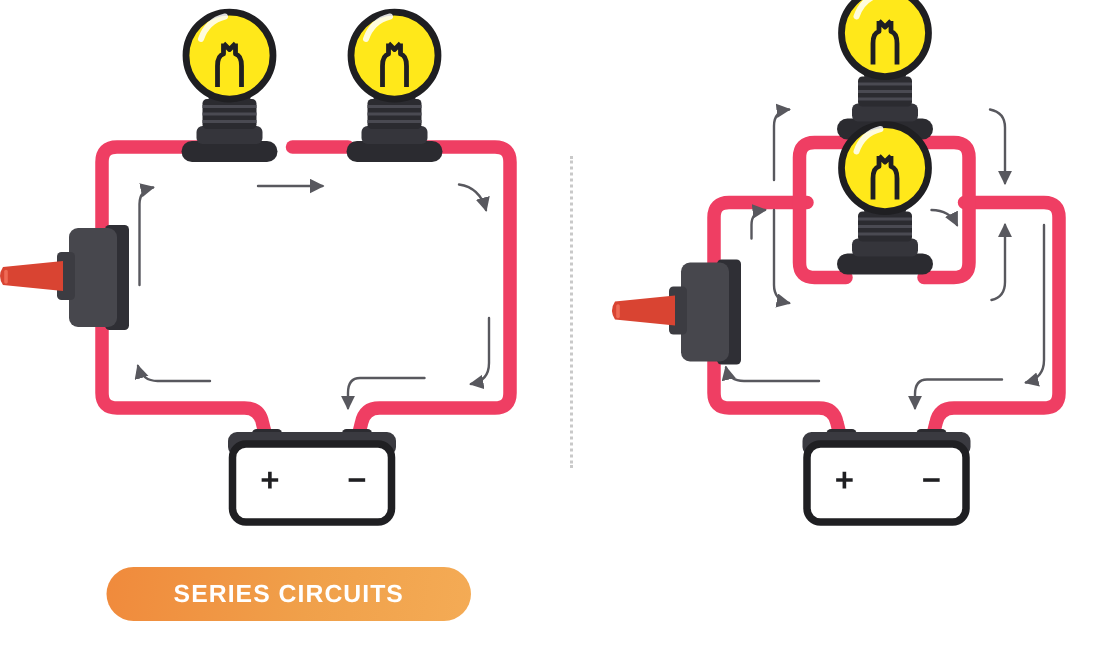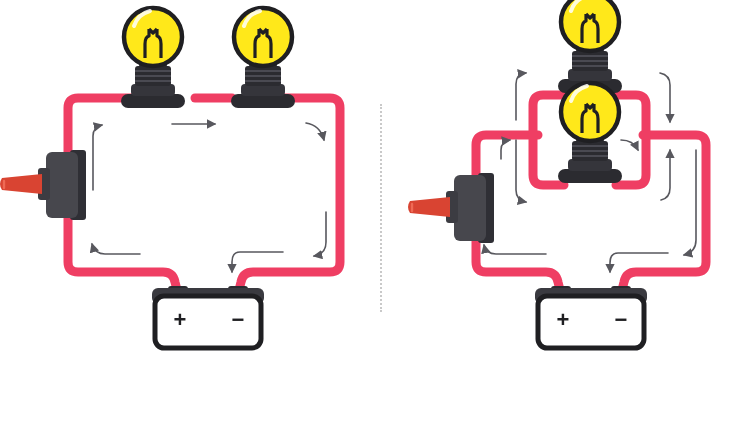--- a/index.html
+++ b/index.html
@@ -154,20 +154,23 @@
           <rect x="228" y="286" width="20" height="16" rx="3" fill="#2b2b30"></rect>
           <path d="M 231,296 a 7,7 0 0 1 14,0 z" fill="#7ee02a"></path>
         </g>
         <rect x="152" y="288" width="112" height="16" rx="6" fill="#3a3a40"></rect>
         <rect x="155" y="296" width="106" height="52" rx="9" fill="#ffffff" stroke="#1f1f22" stroke-width="5"></rect>
         <text x="180" y="327" font-family="'Liberation Sans',sans-serif" font-size="22" font-weight="bold" fill="#1f1f22" text-anchor="middle">+</text>
         <text x="238" y="327" font-family="'Liberation Sans',sans-serif" font-size="22" font-weight="bold" fill="#1f1f22" text-anchor="middle">−</text>
       </g>
     </svg>
 
+    <div class="label-pill label-series">
+      <span>SERIES CIRCUITS</span>
+    </div>
   </div>
 
   <div class="panel panel-parallel">
     <svg width="368" height="400" viewBox="0 0 368 400">
       <defs>
         <marker id="arrH2" markerWidth="7" markerHeight="7" refX="5.2" refY="3" orient="auto">
           <path d="M0,0 L6,3 L0,6 z" fill="#58585e"></path>
         </marker>
       </defs>
 

